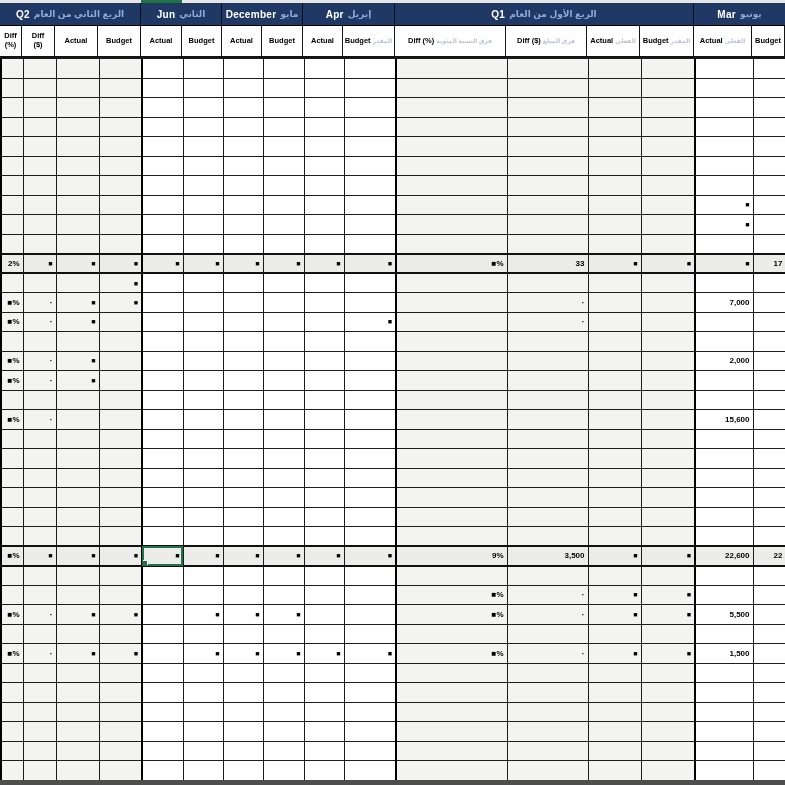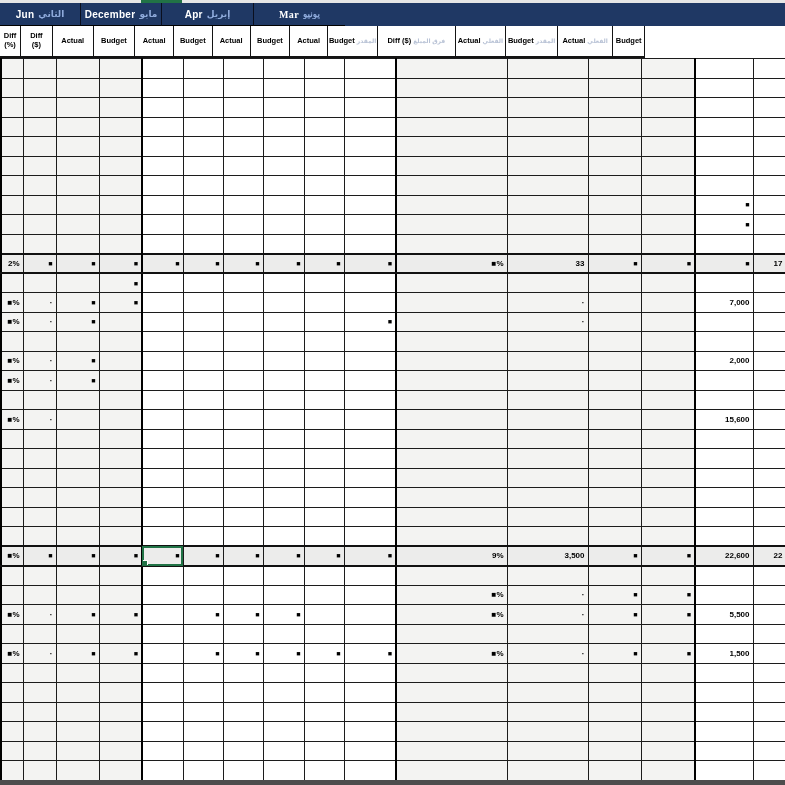--- a/index.html
+++ b/index.html
@@ -9,21 +9,21 @@
   #topstrip{position:absolute;left:0;top:0;width:785px;height:3px;background:#e6e6e6;}
   #colsel{position:absolute;top:0;height:3px;background:#217346;}
   
   #band{position:absolute;left:0;top:3px;width:785px;height:23px;display:flex;background:#1f3864;}
   .qsec{box-sizing:border-box;height:100%;display:flex;align-items:center;justify-content:center;
         gap:4px;border-right:1px solid #0a0f1e;border-bottom:1px solid #000;}
   .qsec:last-child{border-right:none;}
   .q-latin{color:#fff;font-weight:bold;font-size:10px;letter-spacing:.3px;}
   .q-arabic{color:#8eaadb;font-weight:bold;font-size:9px;white-space:nowrap;overflow:hidden;}
   
-  #heads{position:absolute;left:0;top:26px;width:645px;height:32px;display:flex;background:#fff;}
+  #heads{position:absolute;left:0;top:26px;width:785px;height:32px;display:flex;background:#fff;}
   .hcell{box-sizing:border-box;height:100%;display:flex;flex-direction:column;align-items:center;
          justify-content:center;border-right:1px solid #141414;border-bottom:2px solid #141414;
          font-size:7.5px;font-weight:bold;color:#000;text-align:center;line-height:1.15;
          white-space:nowrap;overflow:hidden;}
   .h-ar{color:#b9c3d6;font-size:6px;font-weight:bold;}
   .h-inline{display:flex;align-items:center;gap:2px;}
   
   table{border-collapse:collapse;table-layout:fixed;position:absolute;left:0;top:58px;width:785px;}
   td{box-sizing:border-box;height:19.5px;border:1px solid #1c1c1c;padding:0 3px 0 0;
      font-size:8px;font-weight:bold;color:#000;text-align:right;vertical-align:middle;
@@ -38,33 +38,41 @@
   #bottombar{position:absolute;left:0;top:780px;width:785px;height:5px;background:#4d4d4d;}
 </style>
 </head>
 <body>
 
 <div id="stage">
   <div id="topstrip">
     <div id="colsel" style="left: 141px; width: 41px;"></div>
   </div>
   <div id="band">
+      <div class="qsec" style="width: 141px;">
+        <span class="q-latin">Q2</span>
+        <span class="q-arabic">الربع الثاني من العام</span>
+      </div>
       <div class="qsec" style="width: 81px;">
         <span class="q-latin">Jun</span>
         <span class="q-arabic">الثاني</span>
       </div>
       <div class="qsec" style="width: 81px;">
         <span class="q-latin">December</span>
         <span class="q-arabic">مايو</span>
       </div>
       <div class="qsec" style="width: 92px;">
         <span class="q-latin">Apr</span>
         <span class="q-arabic">إبريل</span>
       </div>
-      <div class="qsec" style="width: 91px; font-family: Liberation Serif, serif;">
+      <div class="qsec" style="width: 299px;">
+        <span class="q-latin">Q1</span>
+        <span class="q-arabic">الربع الأول من العام</span>
+      </div>
+      <div class="qsec" style="width: 91px;">
         <span class="q-latin">Mar</span>
         <span class="q-arabic">يونيو</span>
       </div>
     </div>
   <div id="heads">
       <div class="hcell" style="width: 22px;">
         <div>Diff</div>
         <div>(%)</div>
       </div>
       <div class="hcell" style="width: 33px;">
@@ -103,20 +111,26 @@
       </div>
       <div class="hcell" style="width: 40px;">
         <div class="h-inline">
           <span>Actual</span>
         </div>
       </div>
       <div class="hcell" style="width: 52px;">
         <div class="h-inline">
           <span>Budget</span>
           <span class="h-ar">المقدر</span>
+        </div>
+      </div>
+      <div class="hcell" style="width: 111px;">
+        <div class="h-inline">
+          <span>Diff (%)</span>
+          <span class="h-ar">فرق النسبة المئوية</span>
         </div>
       </div>
       <div class="hcell" style="width: 81px;">
         <div class="h-inline">
           <span>Diff ($)</span>
           <span class="h-ar">فرق المبلغ</span>
         </div>
       </div>
       <div class="hcell" style="width: 53px;">
         <div class="h-inline">

